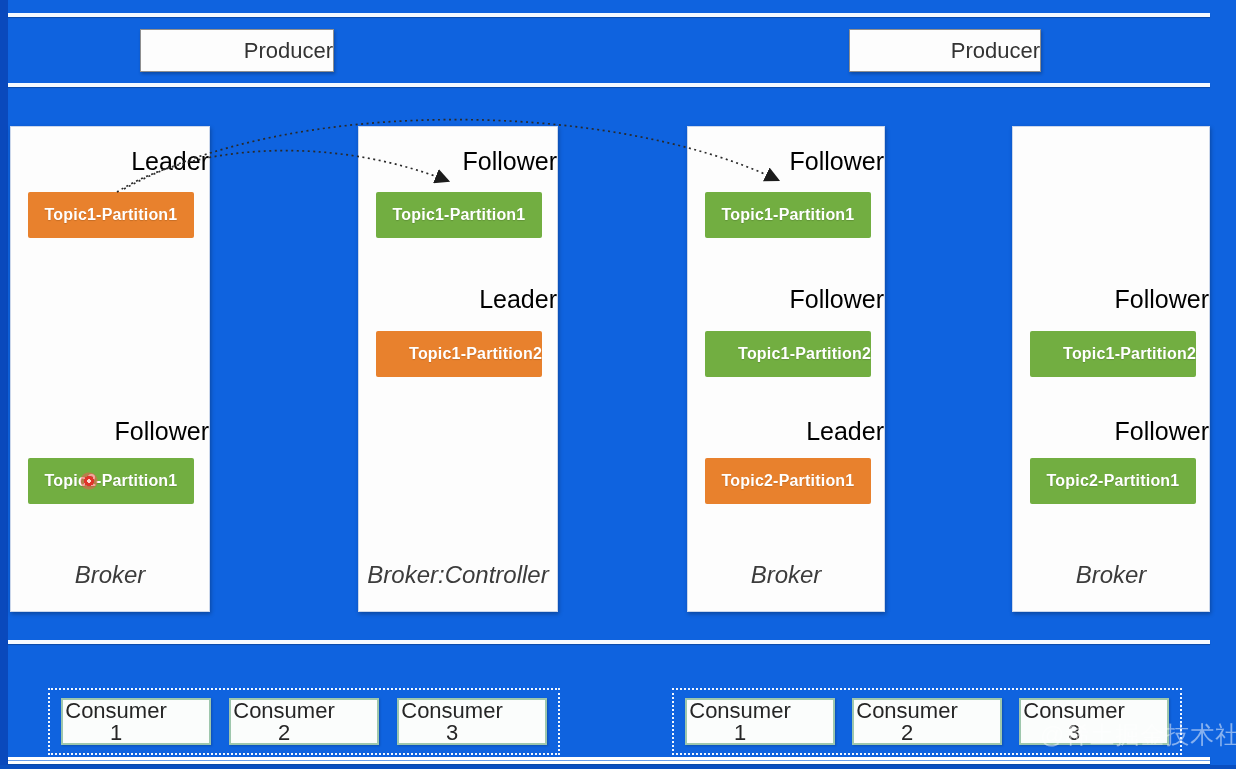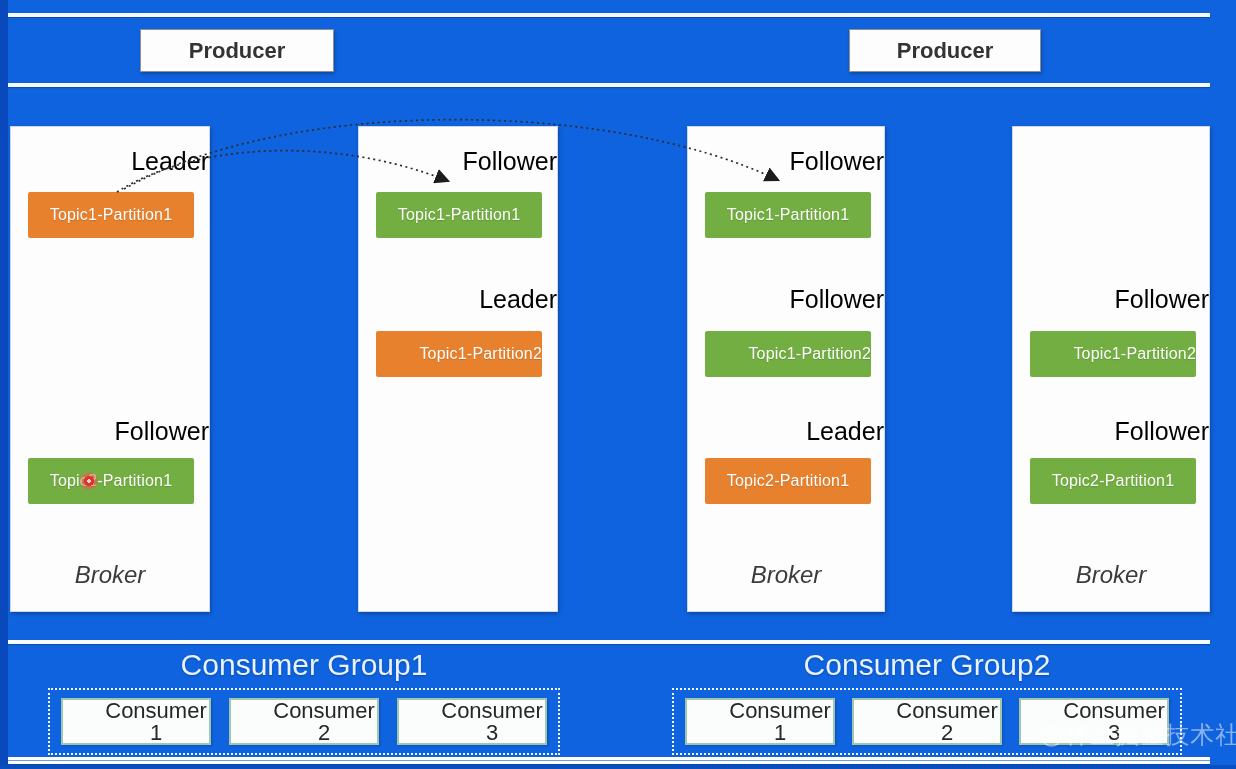--- a/index.html
+++ b/index.html
@@ -12,37 +12,37 @@
   .hline { position:absolute; left:8px; width:1202px; height:4px; background:#F6FAFF;
            box-shadow:0 1px 1px rgba(0,0,0,0.25); }
   .hline.l1 { top:13px; }
   .hline.l2 { top:83px; }
   .hline.l3 { top:640px; }
   .hline.double { top:757px; height:7px;
     background:linear-gradient(#fff 0 3px, rgba(180,205,240,0.55) 3px 4px, #fff 4px 7px); }
 
   .producer { position:absolute; top:29px; height:43px; background:#FDFDFD;
     border:1px solid #8f8f8f; box-shadow:1px 2px 3px rgba(0,0,0,0.25);
-    display:flex; align-items:center; justify-content:center;
-    font-size:22px; color:#333;font-weight:bold; }
+    display:flex; align-items:center; justify-content:flex-end;
+    font-size:22px; color:#333; }
   .producer.p-left { left:140px; width:194px; }
   .producer.p-right { left:849px; width:192px; }
 
   .broker { position:absolute; top:126px; height:486px; background:#FDFDFD;
     border:1px solid rgba(190,205,230,0.8); box-shadow:1px 2px 4px rgba(0,0,0,0.28); }
   .broker.b1 { left:10px;   width:200px; }
   .broker.b2 { left:358px;  width:200px; }
   .broker.b3 { left:687px;  width:198px; }
   .broker.b4 { left:1012px; width:198px; }
 
   .role { position:absolute; left:0; width:100%; text-align:right;
     font-size:25px; color:#000000; }
   .partition { position:absolute; left:17px; width:166px; height:46px;
     border-radius:2px; display:flex; align-items:center; justify-content:center;
-    font-size:16px; font-weight:normal; color:#fff; letter-spacing:0.2px;
+    font-size:16px; font-weight:bold; color:#fff; letter-spacing:0.2px;
     text-shadow:0 1px 1px rgba(0,0,0,0.15); }
   .partition.leader { background:#E8812D; }
   .partition.follower { background:#72AE41; }
   .broker-footer { position:absolute; left:50%; transform:translateX(-50%);
     width:184px; text-align:center; font-size:24px; color:#3c3c3c;
     overflow-wrap:anywhere; line-height:1.15; }
 
   
   .slot-a-role { top:20px; }   .slot-a-box { top:65px; }
   .slot-b-role { top:158px; }  .slot-b-box { top:204px;justify-content:flex-end; }
@@ -63,21 +63,21 @@
   .group-title.g2 { left:672px; width:510px; }
 
   .consumer-container { position:absolute; top:688px; height:67px;
     border:2px dotted #F2F7FF; display:flex; align-items:center;
     justify-content:space-between; padding:0 11px; }
   .consumer-container.g1 { left:48px;  width:512px; }
   .consumer-container.g2 { left:672px; width:510px; }
 
   .consumer-box { width:150px; height:47px; background:#FBFDFC;
     border:2px solid #9EC7AD; box-shadow:1px 1px 2px rgba(0,0,0,0.2);
-    display:flex; align-items:center; justify-content:flex-end; }
+    display:flex; align-items:center; justify-content:flex-start; }
   .consumer-box .lbl { display:block; width:106px; text-align:center;
     font-size:22px; line-height:1.0; color:#262626; }
 
   .watermark { position:absolute; left:1040px; top:719px; z-index:9;
     font-size:24px; color:rgba(255,255,255,0.5); letter-spacing:1px; white-space:nowrap; }
 </style>
 </head>
 <body>
 
 <div class="stage">
@@ -109,20 +109,21 @@
 
   <div class="broker b2">
     <div class="role slot-a-role">Follower</div>
     <div class="partition follower slot-a-box">
       <span>Topic1-Partition1</span>
     </div>
     <div class="role slot-b-role">Leader</div>
     <div class="partition leader slot-b-box">
       <span>Topic1-Partition2</span>
     </div>
+    <div class="broker-footer footer-pos">Broker:Controller</div>
   </div>
 
   <div class="broker b3">
     <div class="role slot-a-role">Follower</div>
     <div class="partition follower slot-a-box">
       <span>Topic1-Partition1</span>
     </div>
     <div class="role slot-b-role">Follower</div>
     <div class="partition follower slot-b-box">
       <span>Topic1-Partition2</span>
@@ -153,22 +154,20 @@
       </marker>
     </defs>
     <path d="M 117,192 C 195,142 335,136 448,181" fill="none" stroke="#2a2a2a" stroke-width="1.7" stroke-dasharray="2 3.5" marker-end="url(#arrowhead)"></path>
     <path d="M 124,189 C 290,96 610,100 778,180" fill="none" stroke="#2a2a2a" stroke-width="1.7" stroke-dasharray="2 3.5" marker-end="url(#arrowhead)"></path>
   </svg>
 
   <div class="laser-dot"></div>
 
   <div class="hline l3"></div>
 
-  <div class="group-title g1">Consumer Group1</div>
-  <div class="group-title g2">Consumer Group2</div>
 
   <div class="consumer-container g1">
     <div class="consumer-box">
       <span class="lbl">Consumer 1</span>
     </div>
     <div class="consumer-box">
       <span class="lbl">Consumer 2</span>
     </div>
     <div class="consumer-box">
       <span class="lbl">Consumer 3</span>

